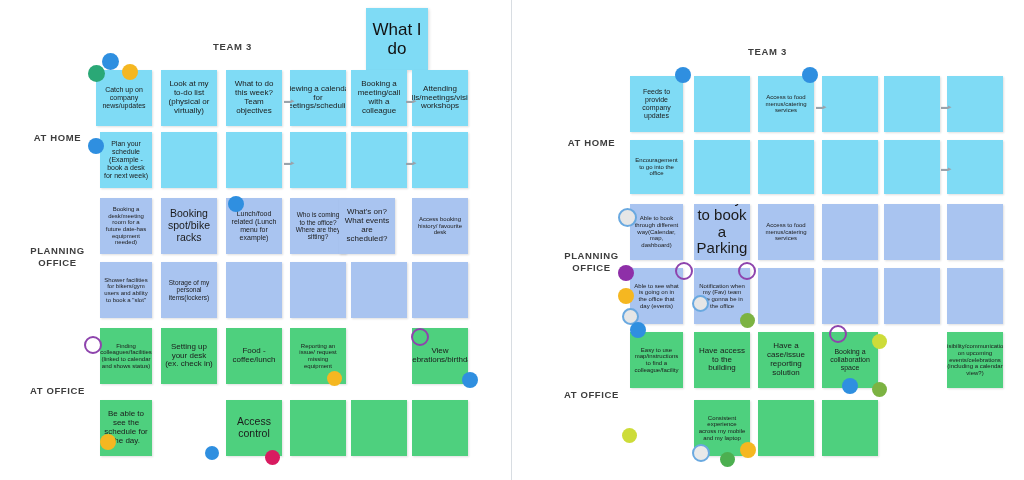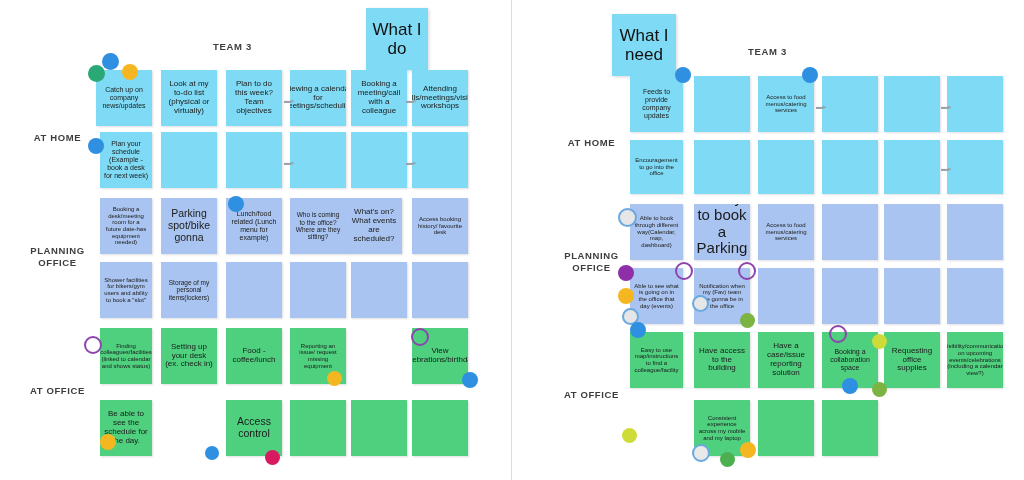--- a/index.html
+++ b/index.html
@@ -72,43 +72,43 @@
     </div>
 
     <div class="teamlabel" style="left:213px;top:41px;">TEAM 3</div>
 
     <div class="rowlabel" style="left:20px;top:132px;width:75px;">AT HOME</div>
     <div class="rowlabel" style="left:20px;top:245px;width:75px;">PLANNING<br>OFFICE</div>
     <div class="rowlabel" style="left:20px;top:385px;width:75px;">AT OFFICE</div>
 
     <div class="note cyan t7" style="left:96px;top:70px;width:56px;height:56px;">Catch up on company news/updates</div>
     <div class="note cyan t8" style="left:161px;top:70px;width:56px;height:56px;">Look at my to-do list (physical or virtually)</div>
-    <div class="note cyan t8" style="left:226px;top:70px;width:56px;height:56px;">Plan to do this week? Team objectives</div>
+    <div class="note cyan t8" style="left:226px;top:70px;width:56px;height:56px;">What to do this week? Team objectives</div>
     <div class="note cyan t8" style="left:290px;top:70px;width:56px;height:56px;">Viewing a calendar for meetings/scheduling</div>
     <div class="note cyan t8" style="left:351px;top:70px;width:56px;height:56px;">Booking a meeting/call with a colleague</div>
     <div class="note cyan t8" style="left:412px;top:70px;width:56px;height:56px;">Attending calls/meetings/vision workshops</div>
 
     <div class="arrow" style="left:284px;top:97px;">▬▸</div>
     <div class="arrow" style="left:406px;top:97px;">▬▸</div>
 
     <div class="note cyan t7" style="left:100px;top:132px;width:52px;height:56px;">Plan your schedule (Example - book a desk for next week)</div>
     <div class="note cyan" style="left:161px;top:132px;width:56px;height:56px;"></div>
     <div class="note cyan" style="left:226px;top:132px;width:56px;height:56px;"></div>
     <div class="note cyan" style="left:290px;top:132px;width:56px;height:56px;"></div>
     <div class="note cyan" style="left:351px;top:132px;width:56px;height:56px;"></div>
     <div class="note cyan" style="left:412px;top:132px;width:56px;height:56px;"></div>
 
     <div class="arrow" style="left:284px;top:159px;">▬▸</div>
     <div class="arrow" style="left:406px;top:159px;">▬▸</div>
 
     <div class="note peri t6" style="left:100px;top:198px;width:52px;height:56px;">Booking a desk/meeting room for a future date-has equipment needed)</div>
-    <div class="note peri t105" style="left:161px;top:198px;width:56px;height:56px;">Parking spot/bike gonna</div>
+    <div class="note peri t105" style="left:161px;top:198px;width:56px;height:56px;">Booking spot/bike racks</div>
     <div class="note peri t7" style="left:226px;top:198px;width:56px;height:56px;">Lunch/food related (Lunch menu for example)</div>
     <div class="note peri t65" style="left:290px;top:198px;width:56px;height:56px;">Who is coming to the office? Where are they sitting?</div>
-    <div class="note peri t8" style="left:346px;top:198px;width:56px;height:56px;">What's on? What events are scheduled?</div>
+    <div class="note peri t8" style="left:339px;top:198px;width:56px;height:56px;">What's on? What events are scheduled?</div>
     <div class="note peri t6" style="left:412px;top:198px;width:56px;height:56px;">Access booking history/ favourite desk</div>
 
     <div class="note peri t6" style="left:100px;top:262px;width:52px;height:56px;">Shower facilities for bikers/gym users and ability to book a "slot"</div>
     <div class="note peri t65" style="left:161px;top:262px;width:56px;height:56px;">Storage of my personal items(lockers)</div>
     <div class="note peri" style="left:226px;top:262px;width:56px;height:56px;"></div>
     <div class="note peri" style="left:290px;top:262px;width:56px;height:56px;"></div>
     <div class="note peri" style="left:351px;top:262px;width:56px;height:56px;"></div>
     <div class="note peri" style="left:412px;top:262px;width:56px;height:56px;"></div>
 
     <div class="note green t6" style="left:100px;top:328px;width:52px;height:56px;">Finding colleagues/facilities (linked to calendar and shows status)</div>
@@ -132,23 +132,20 @@
     <div class="dot" style="left:100px;top:434px;width:16px;height:16px;background:#f5b721;"></div>
     <div class="dot" style="left:205px;top:446px;width:14px;height:14px;background:#2f8fe0;"></div>
     <div class="dot" style="left:265px;top:450px;width:15px;height:15px;background:#d81b60;"></div>
     <div class="dot" style="left:327px;top:371px;width:15px;height:15px;background:#f5b721;"></div>
     <div class="dot hollow" style="left:411px;top:328px;width:14px;height:14px;border:2px solid #8e44ad;"></div>
     <div class="dot" style="left:462px;top:372px;width:16px;height:16px;background:#2f8fe0;"></div>
   </div>
 
   <div class="panel" id="panel-right">
 
-    <div class="header-note note" style="left:100px;top:14px;width:64px;height:62px;">
-      <span class="t12">What I need</span>
-    </div>
 
     <div class="teamlabel" style="left:236px;top:46px;">TEAM 3</div>
 
     <div class="rowlabel" style="left:42px;top:137px;width:75px;">AT HOME</div>
     <div class="rowlabel" style="left:42px;top:250px;width:75px;">PLANNING<br>OFFICE</div>
     <div class="rowlabel" style="left:42px;top:389px;width:75px;">AT OFFICE</div>
 
     <div class="note cyan t7" style="left:118px;top:76px;width:53px;height:56px;">Feeds to provide company updates</div>
     <div class="note cyan" style="left:182px;top:76px;width:56px;height:56px;"></div>
     <div class="note cyan t6" style="left:246px;top:76px;width:56px;height:56px;">Access to food menus/catering services</div>
@@ -179,21 +176,20 @@
     <div class="note peri t6" style="left:182px;top:268px;width:56px;height:56px;">Notification when my (Fav) team are gonna be in the office</div>
     <div class="note peri" style="left:246px;top:268px;width:56px;height:56px;"></div>
     <div class="note peri" style="left:310px;top:268px;width:56px;height:56px;"></div>
     <div class="note peri" style="left:372px;top:268px;width:56px;height:56px;"></div>
     <div class="note peri" style="left:435px;top:268px;width:56px;height:56px;"></div>
 
     <div class="note green t6" style="left:118px;top:332px;width:53px;height:56px;">Easy to use map/instructions to find a colleague/facility</div>
     <div class="note green t8" style="left:246px;top:332px;width:56px;height:56px;">Have a case/issue reporting solution</div>
     <div class="note green t8" style="left:182px;top:332px;width:56px;height:56px;">Have access to the building</div>
     <div class="note green t7" style="left:310px;top:332px;width:56px;height:56px;">Booking a collaboration space</div>
-    <div class="note green t8" style="left:372px;top:332px;width:56px;height:56px;">Requesting office supplies</div>
     <div class="note green t6" style="left:435px;top:332px;width:56px;height:56px;">Visibility/communication on upcoming events/celebrations (including a calendar view?)</div>
 
     <div class="note green t6" style="left:182px;top:400px;width:56px;height:56px;">Consistent experience across my mobile and my laptop</div>
     <div class="note green" style="left:246px;top:400px;width:56px;height:56px;"></div>
     <div class="note green" style="left:310px;top:400px;width:56px;height:56px;"></div>
 
     <div class="dot" style="left:163px;top:67px;width:16px;height:16px;background:#2f8fe0;"></div>
     <div class="dot" style="left:290px;top:67px;width:16px;height:16px;background:#2f8fe0;"></div>
     <div class="dot hollow" style="left:106px;top:208px;width:15px;height:15px;background:#e6e6e6;border:2px solid #6aa9e0;"></div>
     <div class="dot" style="left:106px;top:265px;width:16px;height:16px;background:#8e2fa8;"></div>

